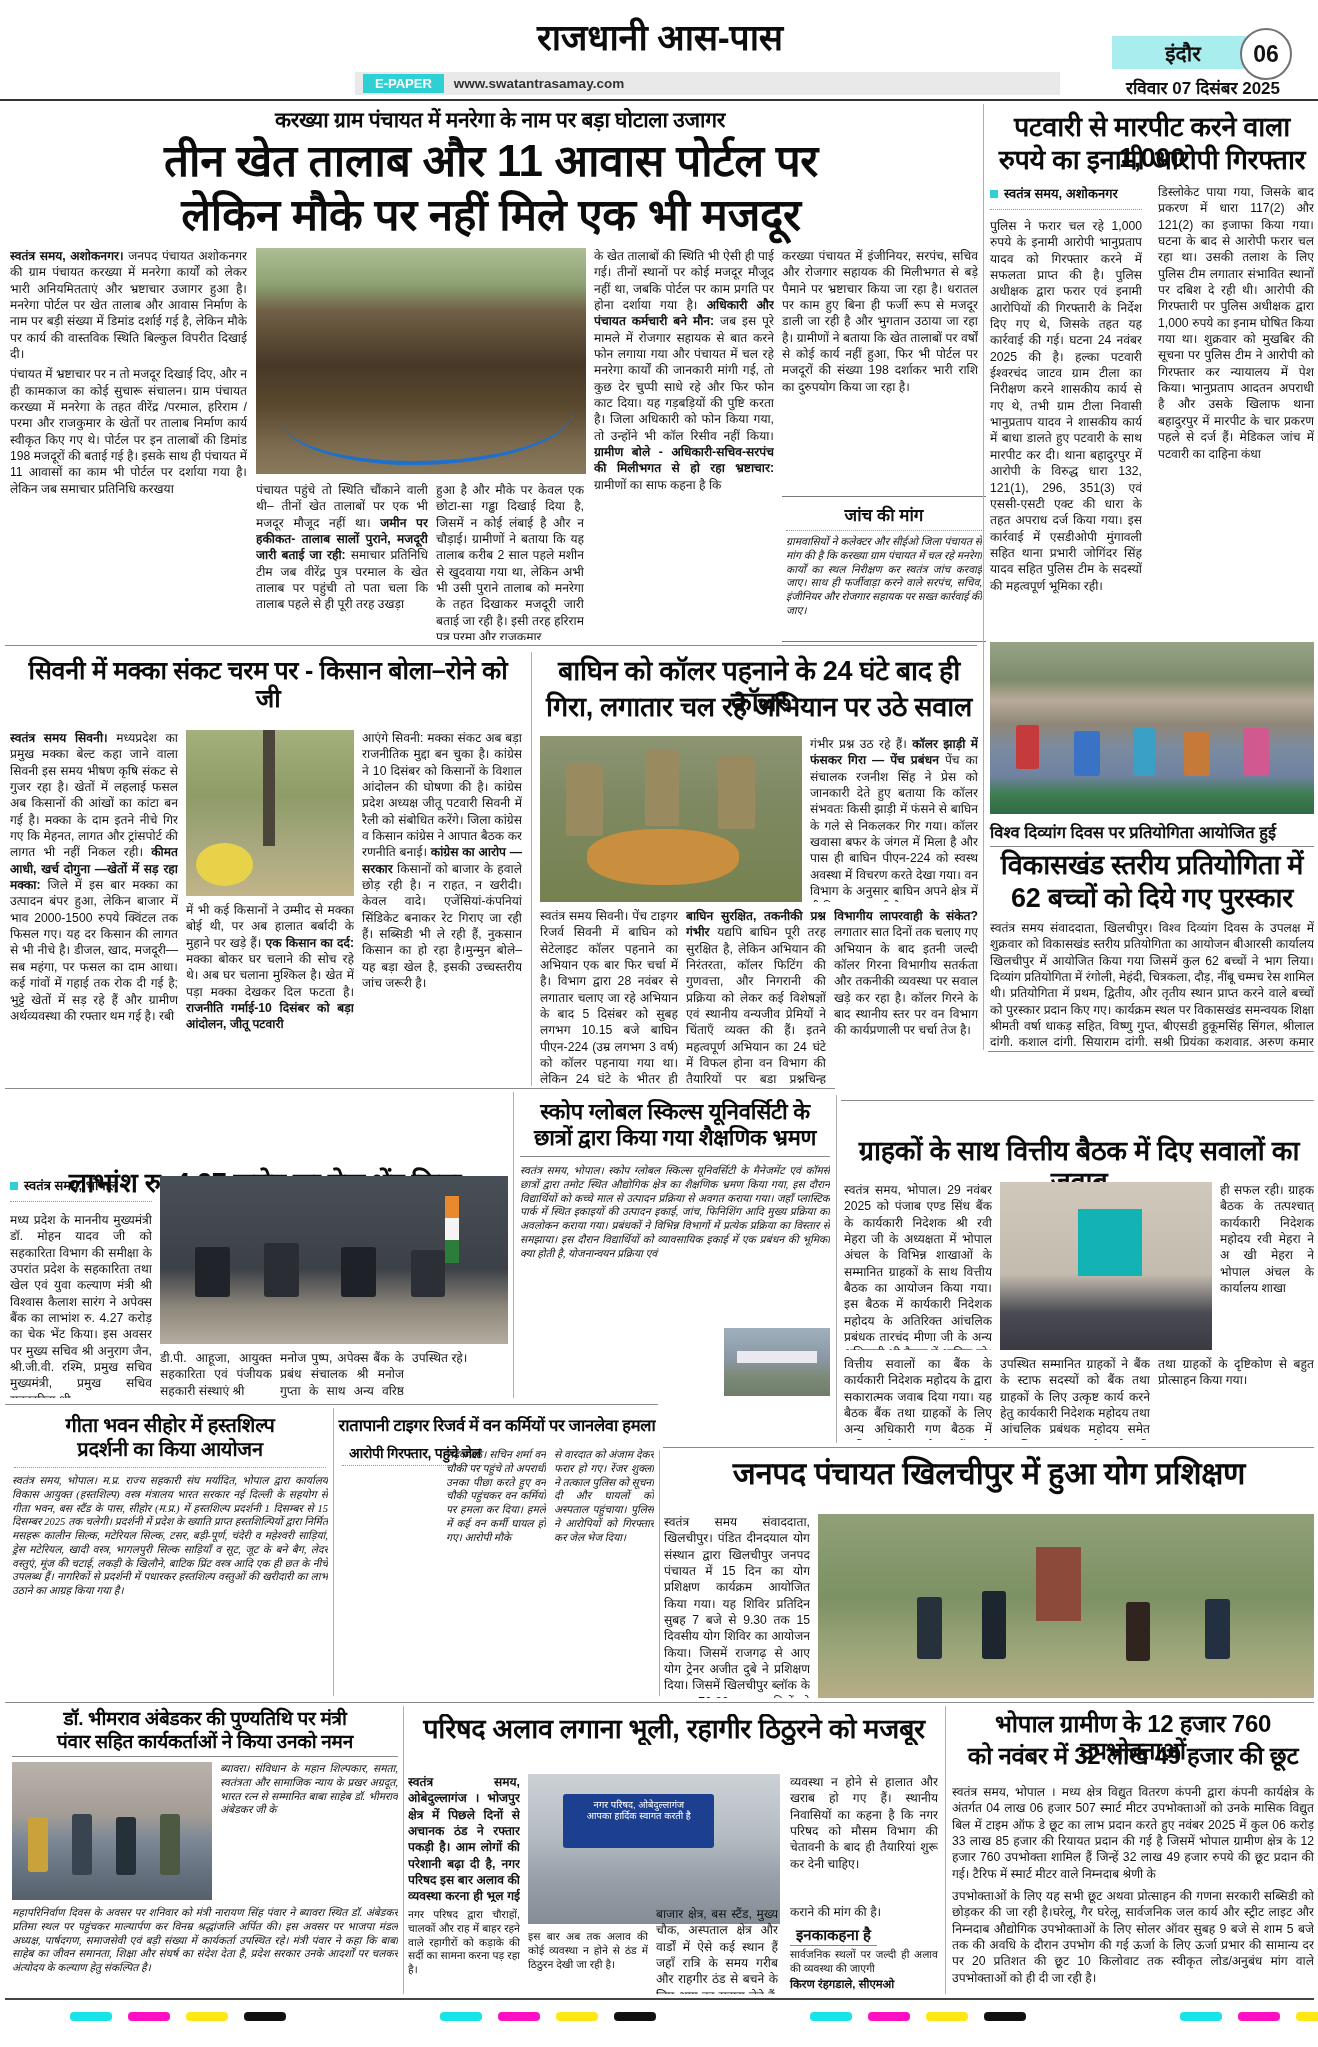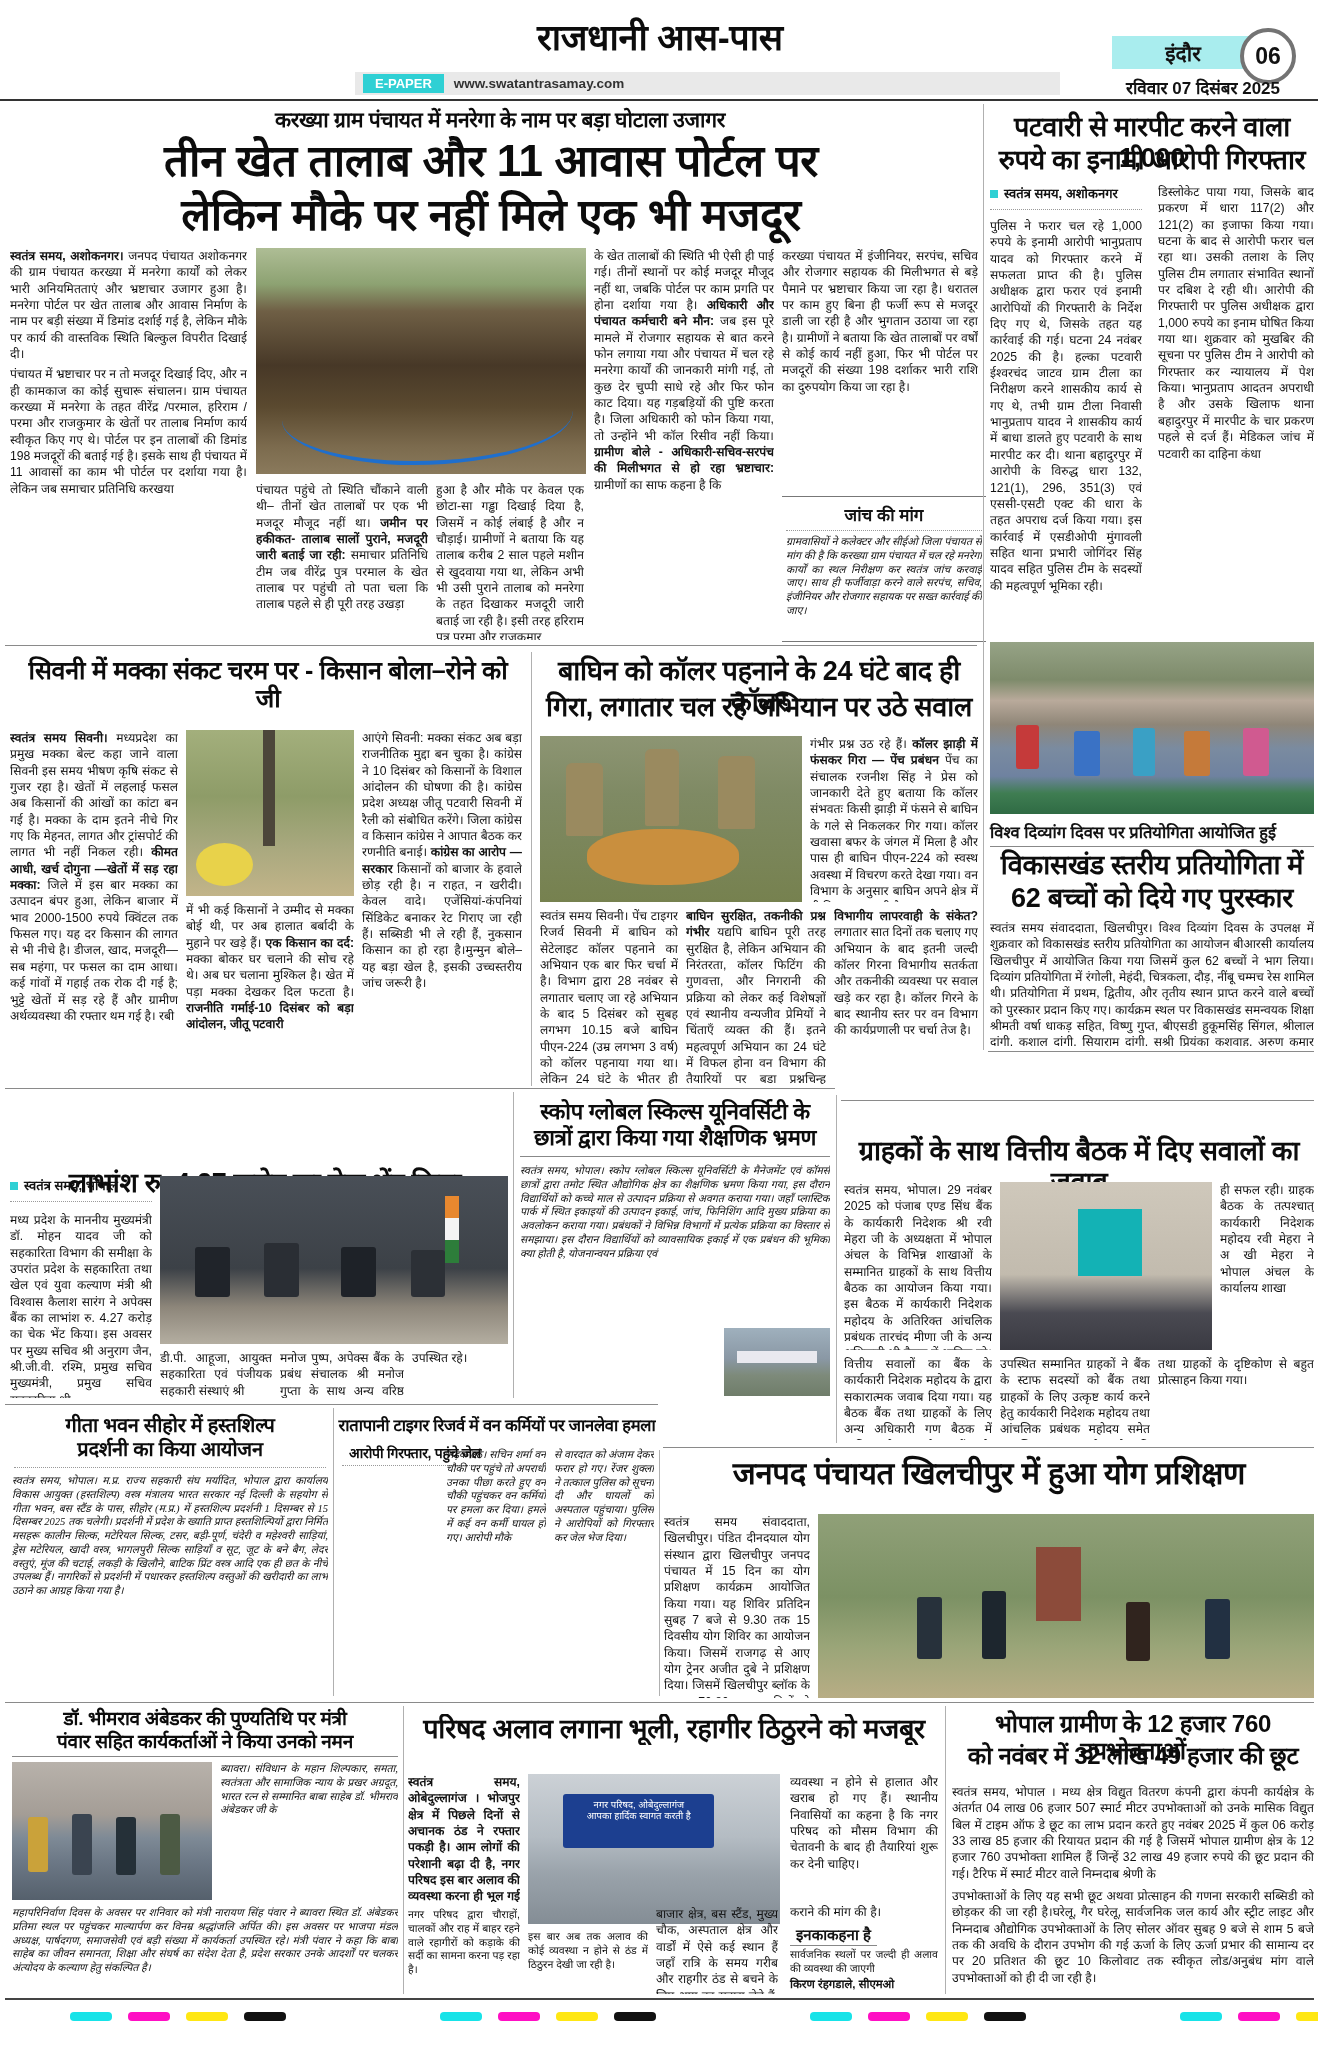--- a/index.html
+++ b/index.html
@@ -42,21 +42,21 @@
         font-size:9.5px;line-height:1.25;text-align:center;padding:5px 4px;border-radius:3px;box-sizing:border-box;}
   .box{border-top:1px solid #777;border-bottom:1px solid #777;padding:6px 4px;}
   .boxtitle{font-weight:800;font-size:17px;text-align:center;border-bottom:1px dotted #999;padding-bottom:4px;margin-bottom:4px;}
   .bar{position:absolute;top:0;width:42px;height:9px;border-radius:4px;}
   .masth1{font-weight:800;font-size:46px;letter-spacing:-1px;line-height:1;}
   .masth2{background:#d6251c;color:#fff;font-weight:800;font-size:28px;padding:2px 14px;line-height:1.15;}
   .epaper{background:#e9e9e9;height:23px;display:flex;align-items:center;}
   .epbadge{background:#2fd0d4;color:#fff;font-weight:800;font-size:13px;padding:2px 12px;margin-left:8px;}
   .epurl{font-size:13.5px;font-weight:700;color:#333;margin-left:10px;}
   .edbar{background:#a9edee;display:flex;align-items:center;justify-content:center;font-weight:800;font-size:21px;}
-  .edcircle{background:#fff;border:4px solid #737373;border-radius:50%;display:flex;align-items:center;justify-content:center;
+  .edcircle{background:#fff;border:2px solid #737373;border-radius:50%;display:flex;align-items:center;justify-content:center;
             font-weight:800;font-size:23px;}
   .nowrap{white-space:nowrap;overflow:hidden;}
 </style>
 </head>
 <body>
 
 <div class="page">
 
 
   <div class="abs hl" style="left:460px;top:18px;width:400px;font-size:36px">राजधानी आस-पास</div>

